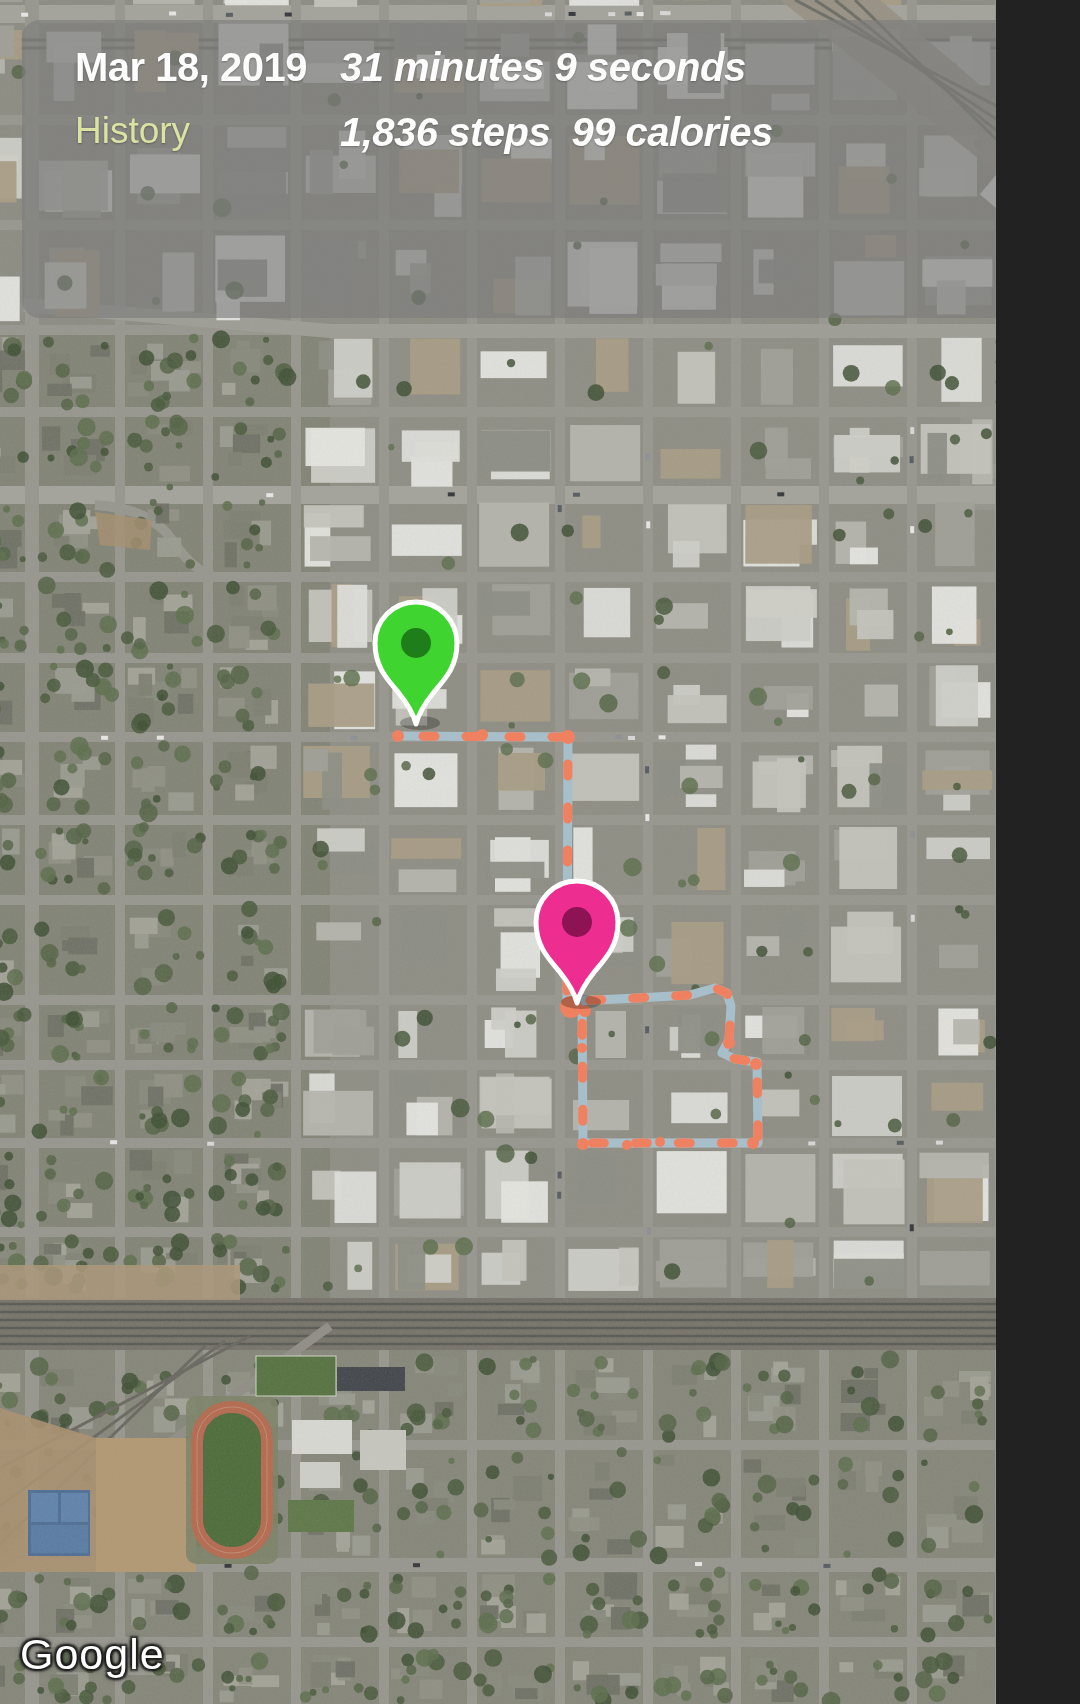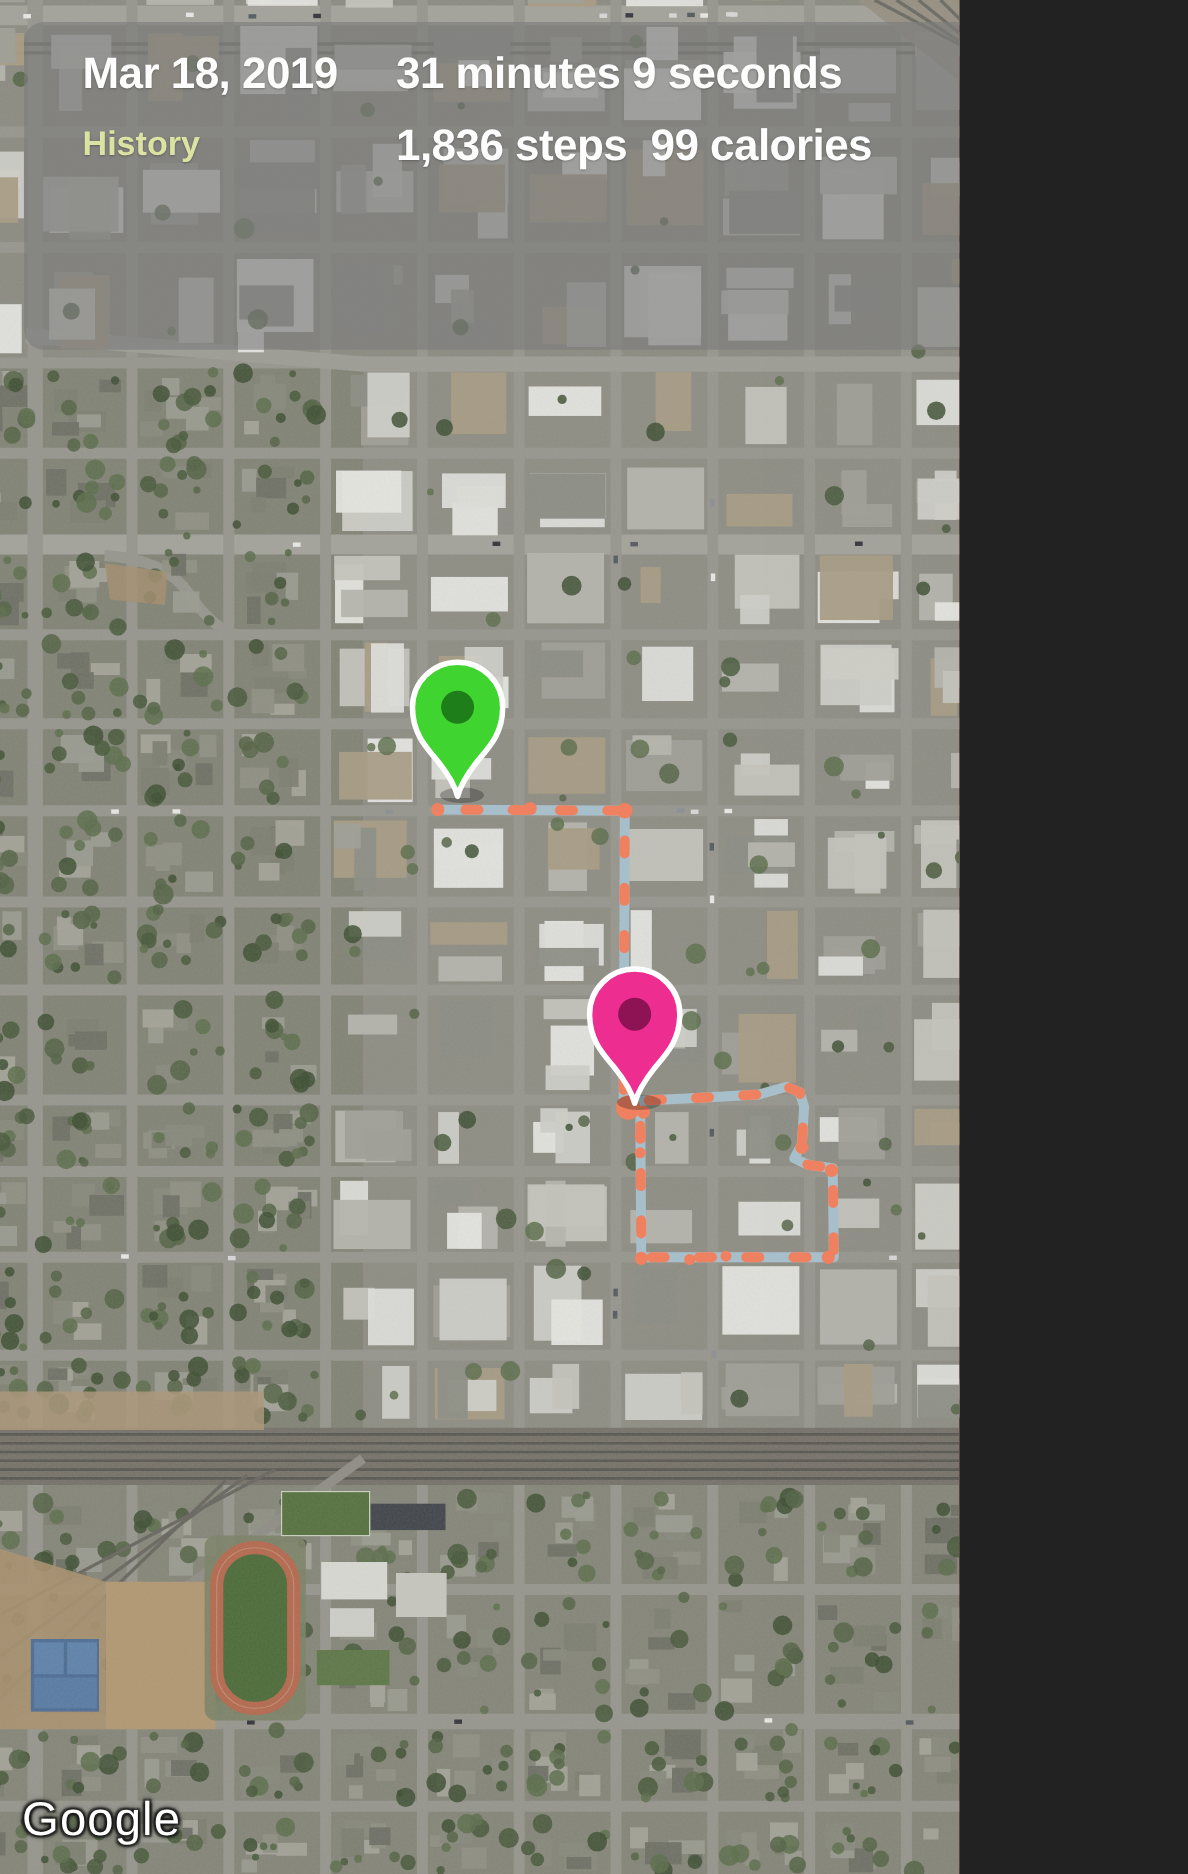--- a/index.html
+++ b/index.html
@@ -1,34 +1,34 @@
 <!DOCTYPE html>
 <html><head>
 <meta charset="utf-8">
 <style>
   html,body{margin:0;padding:0;background:#222;}
   .screen{
-    position:relative;width:872px;height:1704px;overflow:hidden;
-    font-family:"Liberation Sans",sans-serif;background:#c2410c;
+    position:relative;width:996px;height:1704px;overflow:hidden;
+    font-family:"Liberation Sans",sans-serif;background:#4d7c0f;
   }
   #map-svg{position:absolute;left:0;top:0;width:1080px;height:1704px;display:block;}
   .stats-panel{
     position:absolute;left:22px;top:20px;width:1026px;height:298px;
     border-radius:18px;background:rgba(125,125,125,0.65);
   }
   .panel-col{position:absolute;top:15px;display:flex;flex-direction:column;}
   .panel-col.left{left:53px;}
-  .panel-col.right{left:338px;}
+  .panel-col.right{left:318px;font-style:italic;}
   .panel-line{
     height:65px;line-height:65px;color:#fdfdfd;font-size:40px;font-weight:700;
     letter-spacing:-0.5px;white-space:pre;
     text-shadow:0 1px 2px rgba(0,0,0,0.25);
   }
   .history-label{
-    height:65px;line-height:62px;color:#dce3a2;font-size:31px;font-weight:700;
+    height:65px;line-height:62px;color:#dce3a2;font-size:37px;font-weight:400;
     text-shadow:0 1px 2px rgba(0,0,0,0.3);
   }
   .google-logo{
     position:absolute;left:20px;top:1630px;
     color:#ffffff;font-size:43px;font-weight:400;letter-spacing:1px;
     text-shadow:
       -2px -2px 2px rgba(25,25,25,0.85), 2px -2px 2px rgba(25,25,25,0.85),
       -2px  2px 2px rgba(25,25,25,0.85), 2px  2px 2px rgba(25,25,25,0.85),
        0 0 6px rgba(25,25,25,0.7);
   }

